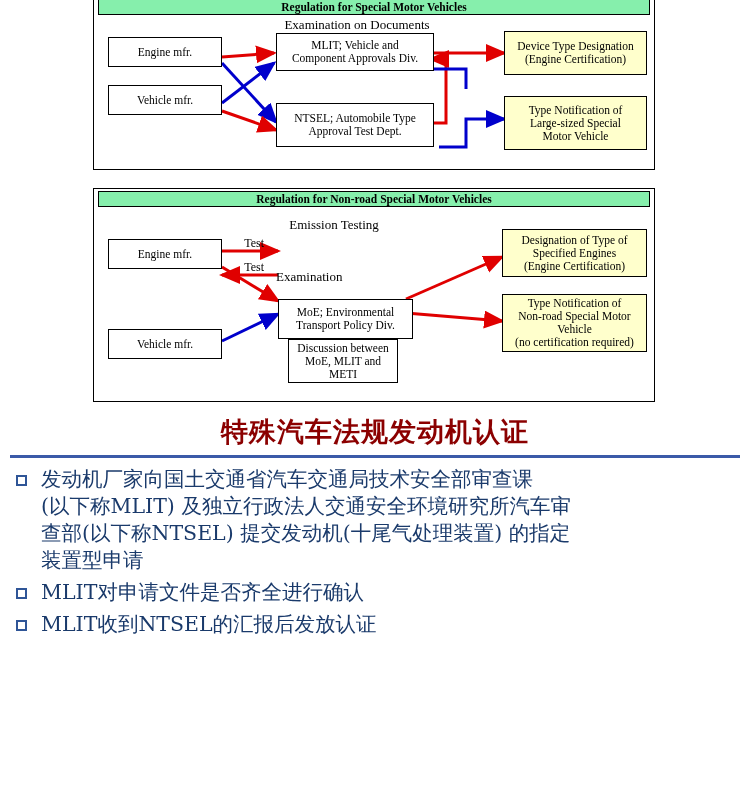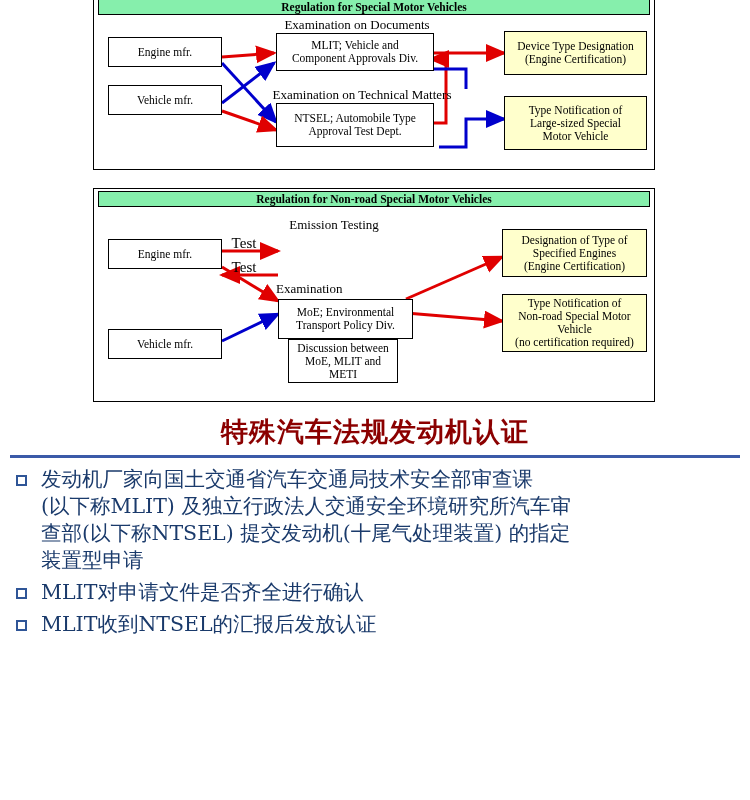--- a/index.html
+++ b/index.html
@@ -60,21 +60,21 @@
 
   .lbl {
     position: absolute;
     font-family: "Liberation Serif", serif;
     font-size: 13px;
     color: #000000;
     white-space: pre-line;
     text-align: center;
     line-height: 12px;
   }
-  .lbl.small { font-size: 15px; }
+  .lbl.small { font-size: 12px; text-align: right; }
 
   svg.arrows {
     position: absolute;
     left: 0;
     top: 0;
     overflow: visible;
     pointer-events: none;
   }
 
   
@@ -157,21 +157,20 @@
     <line x1="340" y1="56" x2="410" y2="56" stroke="#e00000" stroke-width="3" marker-end="url(#redArrow)"></line>
 
     <polyline points="340,126 352,126 352,62 337,62" fill="none" stroke="#e00000" stroke-width="3" marker-end="url(#redArrow)"></polyline>
 
     <polyline points="345,150 372,150 372,122 410,122" fill="none" stroke="#0000cc" stroke-width="3" marker-end="url(#blueArrow)"></polyline>
 
     <polyline points="339,72 372,72 372,92" fill="none" stroke="#0000cc" stroke-width="3"></polyline>
   </svg>
 
   <div class="lbl" style="left:173px; top:22px; width:180px;">Examination on Documents</div>
-  <div class="lbl" style="left:168px; top:92px; width:200px;">Examination on Technical Matters</div>
 
   <div class="box" style="left:14px; top:40px; width:114px; height:30px;">Engine mfr.</div>
   <div class="box" style="left:14px; top:88px; width:114px; height:30px;">Vehicle mfr.</div>
   <div class="box" style="left:182px; top:36px; width:158px; height:38px;">MLIT; Vehicle and
 Component Approvals Div.</div>
   <div class="box" style="left:182px; top:106px; width:158px; height:44px;">NTSEL; Automobile Type
 Approval Test Dept.</div>
   <div class="box yellow" style="left:410px; top:34px; width:143px; height:44px;">Device Type Designation
 (Engine Certification)</div>
   <div class="box yellow" style="left:410px; top:99px; width:143px; height:54px;">Type Notification of
@@ -201,21 +200,21 @@
     <line x1="128" y1="152" x2="184" y2="125" stroke="#0000cc" stroke-width="3" marker-end="url(#blueArrow2)"></line>
 
     <line x1="312" y1="110" x2="408" y2="68" stroke="#e00000" stroke-width="3" marker-end="url(#redArrow2)"></line>
 
     <line x1="312" y1="124" x2="408" y2="132" stroke="#e00000" stroke-width="3" marker-end="url(#redArrow2)"></line>
 
     <line x1="248" y1="138" x2="248" y2="150" stroke="#000000" stroke-width="1" stroke-dasharray="3,2"></line>
   </svg>
 
   <div class="lbl" style="left:160px; top:30px; width:160px;">Emission Testing</div>
-  <div class="lbl" style="left:182px; top:82px; width:110px; text-align:left;margin-top:12px;">Examination</div>
+  <div class="lbl" style="left:182px; top:82px; width:110px; text-align:left;">Examination</div>
   <div class="lbl small" style="left:130px; top:48px; width:40px;">Test</div>
   <div class="lbl small" style="left:130px; top:72px; width:40px;">Test</div>
 
   <div class="box" style="left:14px; top:50px; width:114px; height:30px;">Engine mfr.</div>
   <div class="box" style="left:14px; top:140px; width:114px; height:30px;">Vehicle mfr.</div>
   <div class="box" style="left:184px; top:110px; width:135px; height:40px;">MoE; Environmental
 Transport Policy Div.</div>
   <div class="box" style="left:194px; top:150px; width:110px; height:44px;">Discussion between
 MoE, MLIT and
 METI</div>

